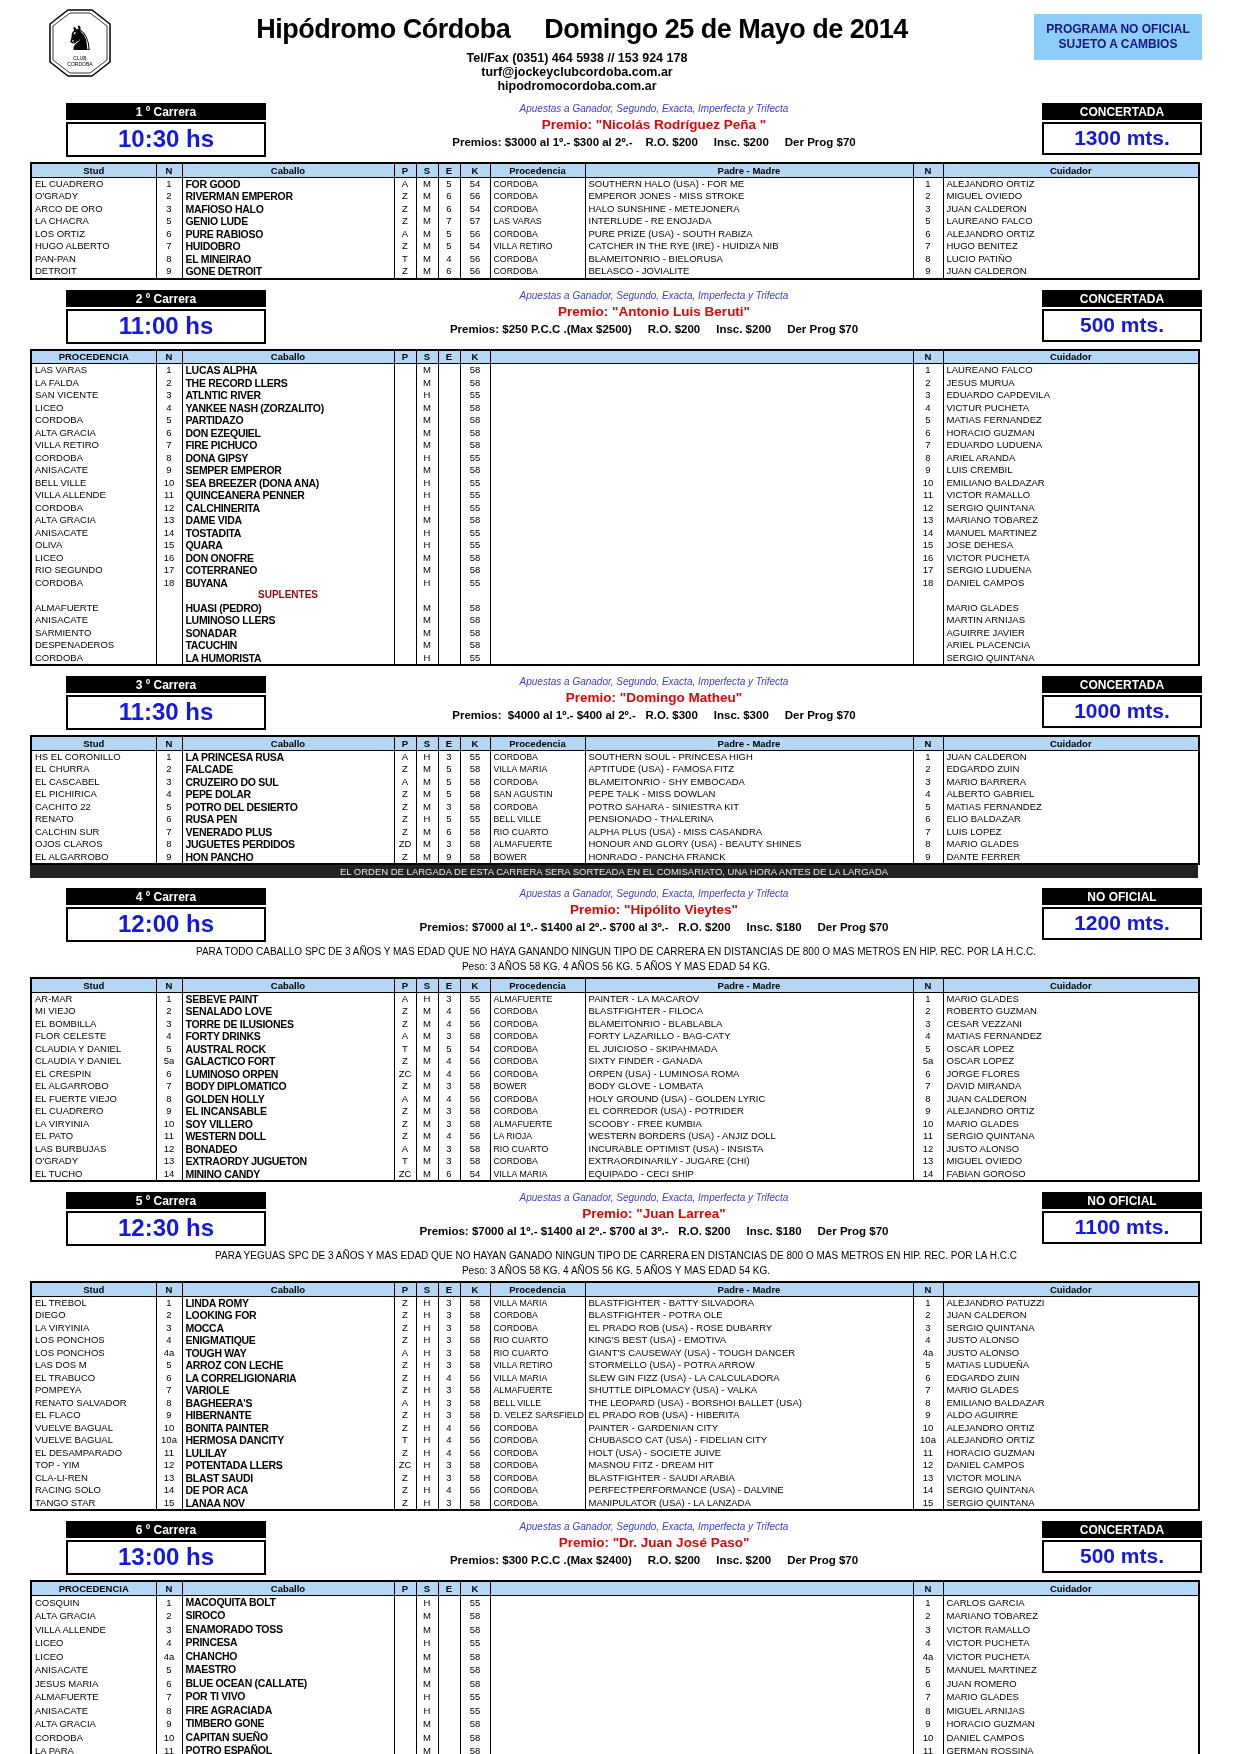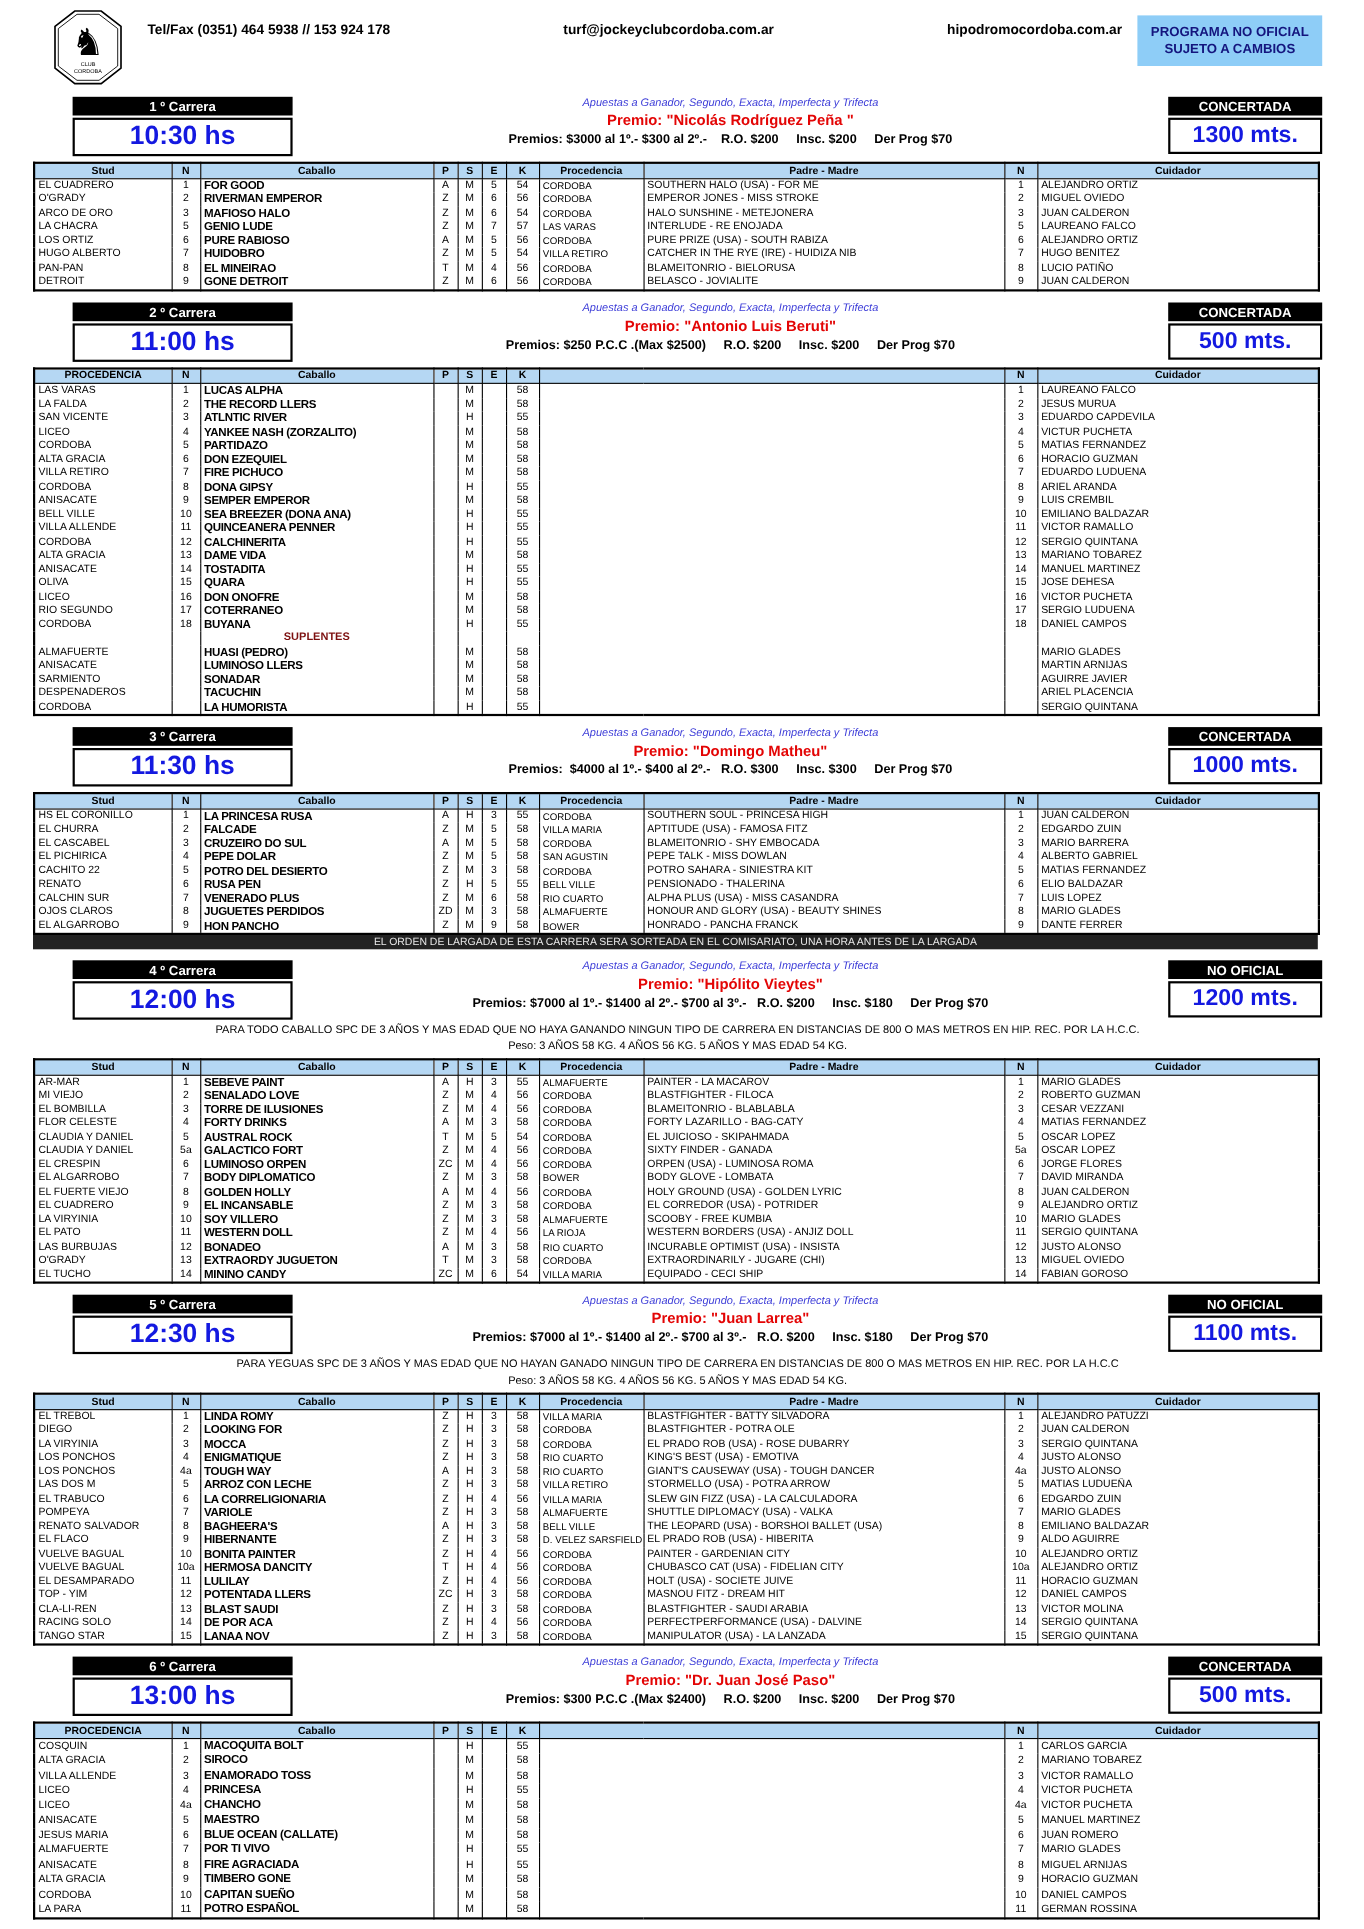--- a/index.html
+++ b/index.html
@@ -8,29 +8,29 @@
          font-family:"Liberation Sans", sans-serif; }
   .page { padding:8px 38px 0 30px; }
 
   
   .top { display:flex; align-items:flex-start; }
   .logo-wrap { width:100px; height:70px; flex:0 0 auto; }
   .head-center { flex:1; text-align:center; padding-top:6px; }
   .title-line { font-size:27px; font-weight:bold; letter-spacing:-0.5px; white-space:nowrap; }
   .title-line .gap { display:inline-block; width:34px; }
   .contact-line { display:flex; justify-content:space-between; font-weight:bold;
-                  font-size:12.5px; margin-top:6px; padding:0 14px 0 4px; }
+                  font-size:12.5px; margin-top:6px; padding:0 14px 0 4px;flex-direction:column; }
   .notice { width:168px; flex:0 0 auto; background:#8ecdf7; color:#14157e; font-weight:bold;
             font-size:12px; line-height:15px; text-align:center; padding:8px 10px; margin-top:6px; }
 
   
   .race { margin-top:10px; }
   .race-head { display:flex; align-items:flex-start;margin-left:36px; }
   .rh-left { width:200px; flex:0 0 auto; }
-  .rh-right { width:140px; flex:0 0 auto; }
+  .rh-right { width:160px; flex:0 0 auto; }
   .bar { background:#000; color:#fff; font-weight:bold; font-size:12px;
          text-align:center; padding:2px 0 1px; }
   .time-box { border:2px solid #000; text-align:center; font-size:24px; line-height:28px;
               font-weight:bold; color:#1419e0; padding:1px 0 2px; margin-top:2px; }
   .mts-box { border:2px solid #000; text-align:center; font-size:21px; line-height:26px;
              font-weight:bold; color:#1419e0; padding:1px 0 2px; margin-top:2px; }
   .rh-center { flex:1; text-align:center; padding:0 6px; }
   .apuestas { color:#3d3dd8; font-style:italic; font-size:10px; }
   .premio { color:#e30505; font-weight:bold; font-size:13.5px; margin-top:3px; }
   .premios { font-weight:bold; font-size:11.5px; margin-top:4px; white-space:pre-wrap; }
@@ -61,20 +61,23 @@
     <div class="logo-wrap">
       <svg width="100" height="70" viewBox="0 0 100 70">
         <polygon points="38,2 62,2 80,16 80,54 62,68 38,68 20,54 20,16" fill="#fff" stroke="#000" stroke-width="1.5"></polygon>
         <polygon points="40,5 60,5 77,18 77,52 60,65 40,65 23,52 23,18" fill="none" stroke="#000" stroke-width="0.8"></polygon>
         <text x="50" y="42" text-anchor="middle" font-size="34" fill="#000">♞</text>
         <text x="50" y="52" text-anchor="middle" font-size="5" fill="#000">CLUB</text>
         <text x="50" y="58" text-anchor="middle" font-size="5" fill="#000">CORDOBA</text>
       </svg>
     </div>
     <div class="head-center">
+      <div class="title-line">
+        <span>Hipódromo Córdoba</span><span class="gap"></span><span>Domingo 25 de Mayo de 2014</span>
+      </div>
       <div class="contact-line">
         <span>Tel/Fax (0351) 464 5938 // 153 924 178</span>
         <span>turf@jockeyclubcordoba.com.ar</span>
         <span>hipodromocordoba.com.ar</span>
       </div>
     </div>
     <div class="notice">PROGRAMA NO OFICIAL SUJETO A CAMBIOS</div>
   </div>
 
   <div>

